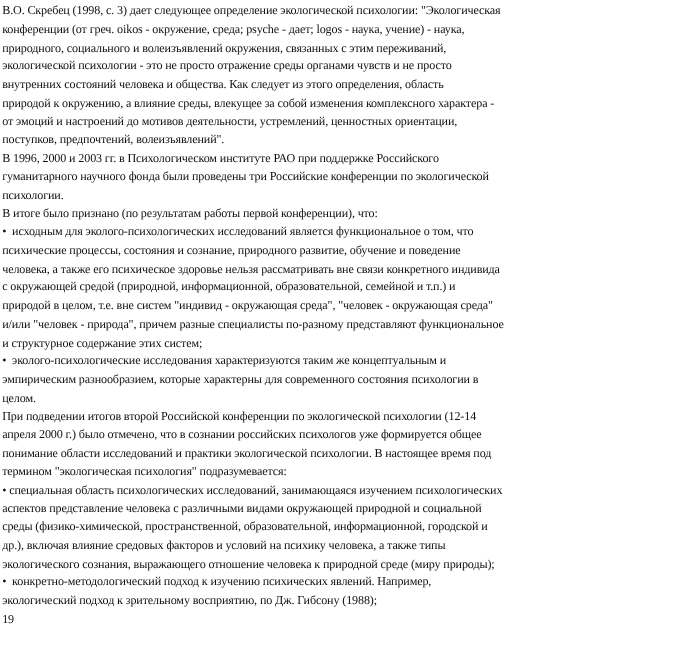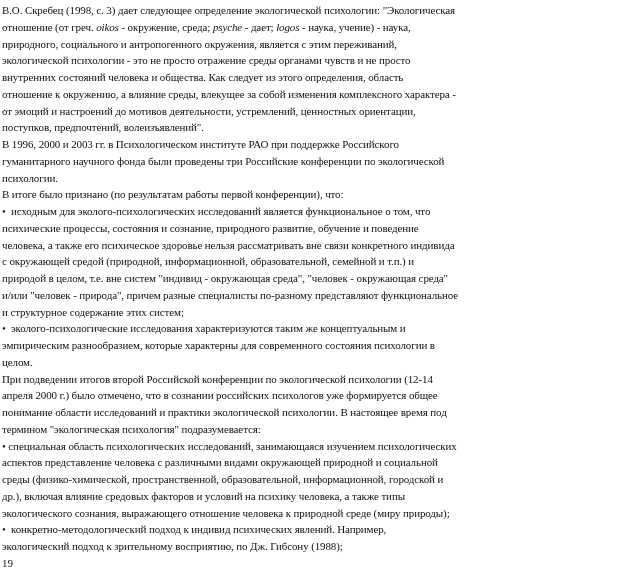--- a/index.html
+++ b/index.html
@@ -22,38 +22,37 @@
     line-height: 16.75px;
     letter-spacing: -0.12px;
     color: #101010;
   }
   .line {
     white-space: pre;
     height: 16.75px;
     overflow: hidden;
   }
   .it {
-    font-style: italic;
   }
   .page-number {
     white-space: pre;
     height: 16.75px;
   }
 </style>
 </head>
 <body>
 
 <div class="page">
   <div>
       <div class="line"><span>В.О. Скребец (1998, с. 3) дает следующее определение экологической психологии: "Экологическая</span></div>
-      <div class="line"><span>отношение (от греч. </span><span class="it">oikos</span><span> - окружение, среда; </span><span class="it">psyche</span><span> - дает; </span><span class="it">logos</span><span> - наука, учение) - наука,</span></div>
-      <div class="line"><span>природного, социального и антропогенного окружения, является с этим переживаний,</span></div>
+      <div class="line"><span>конференции (от греч. </span><span class="it">oikos</span><span> - окружение, среда; </span><span class="it">psyche</span><span> - дает; </span><span class="it">logos</span><span> - наука, учение) - наука,</span></div>
+      <div class="line"><span>природного, социального и волеизъявлений окружения, связанных с этим переживаний,</span></div>
       <div class="line"><span>экологической психологии - это не просто отражение среды органами чувств и не просто</span></div>
       <div class="line"><span>внутренних состояний человека и общества. Как следует из этого определения, область</span></div>
-      <div class="line"><span>отношение к окружению, а влияние среды, влекущее за собой изменения комплексного характера -</span></div>
+      <div class="line"><span>природой к окружению, а влияние среды, влекущее за собой изменения комплексного характера -</span></div>
       <div class="line"><span>от эмоций и настроений до мотивов деятельности, устремлений, ценностных ориентации,</span></div>
       <div class="line"><span>поступков, предпочтений, волеизъявлений".</span></div>
       <div class="line"><span>В 1996, 2000 и 2003 гг. в Психологическом институте РАО при поддержке Российского</span></div>
       <div class="line"><span>гуманитарного научного фонда были проведены три Российские конференции по экологической</span></div>
       <div class="line"><span>психологии.</span></div>
       <div class="line"><span>В итоге было признано (по результатам работы первой конференции), что:</span></div>
       <div class="line"><span>•  исходным для эколого-психологических исследований является функциональное о том, что</span></div>
       <div class="line"><span>психические процессы, состояния и сознание, природного развитие, обучение и поведение</span></div>
       <div class="line"><span>человека, а также его психическое здоровье нельзя рассматривать вне связи конкретного индивида</span></div>
       <div class="line"><span>с окружающей средой (природной, информационной, образовательной, семейной и т.п.) и</span></div>
@@ -65,17 +64,17 @@
       <div class="line"><span>целом.</span></div>
       <div class="line"><span>При подведении итогов второй Российской конференции по экологической психологии (12-14</span></div>
       <div class="line"><span>апреля 2000 г.) было отмечено, что в сознании российских психологов уже формируется общее</span></div>
       <div class="line"><span>понимание области исследований и практики экологической психологии. В настоящее время под</span></div>
       <div class="line"><span>термином "экологическая психология" подразумевается:</span></div>
       <div class="line"><span>• специальная область психологических исследований, занимающаяся изучением психологических</span></div>
       <div class="line"><span>аспектов представление человека с различными видами окружающей природной и социальной</span></div>
       <div class="line"><span>среды (физико-химической, пространственной, образовательной, информационной, городской и</span></div>
       <div class="line"><span>др.), включая влияние средовых факторов и условий на психику человека, а также типы</span></div>
       <div class="line"><span>экологического сознания, выражающего отношение человека к природной среде (миру природы);</span></div>
-      <div class="line"><span>•  конкретно-методологический подход к индивид психических явлений. Например,</span></div>
+      <div class="line"><span>•  конкретно-методологический подход к изучению психических явлений. Например,</span></div>
       <div class="line"><span>экологический подход к зрительному восприятию, по Дж. Гибсону (1988);</span></div>
     </div>
   <div class="page-number">19</div>
 </div>
 
 </body></html>

